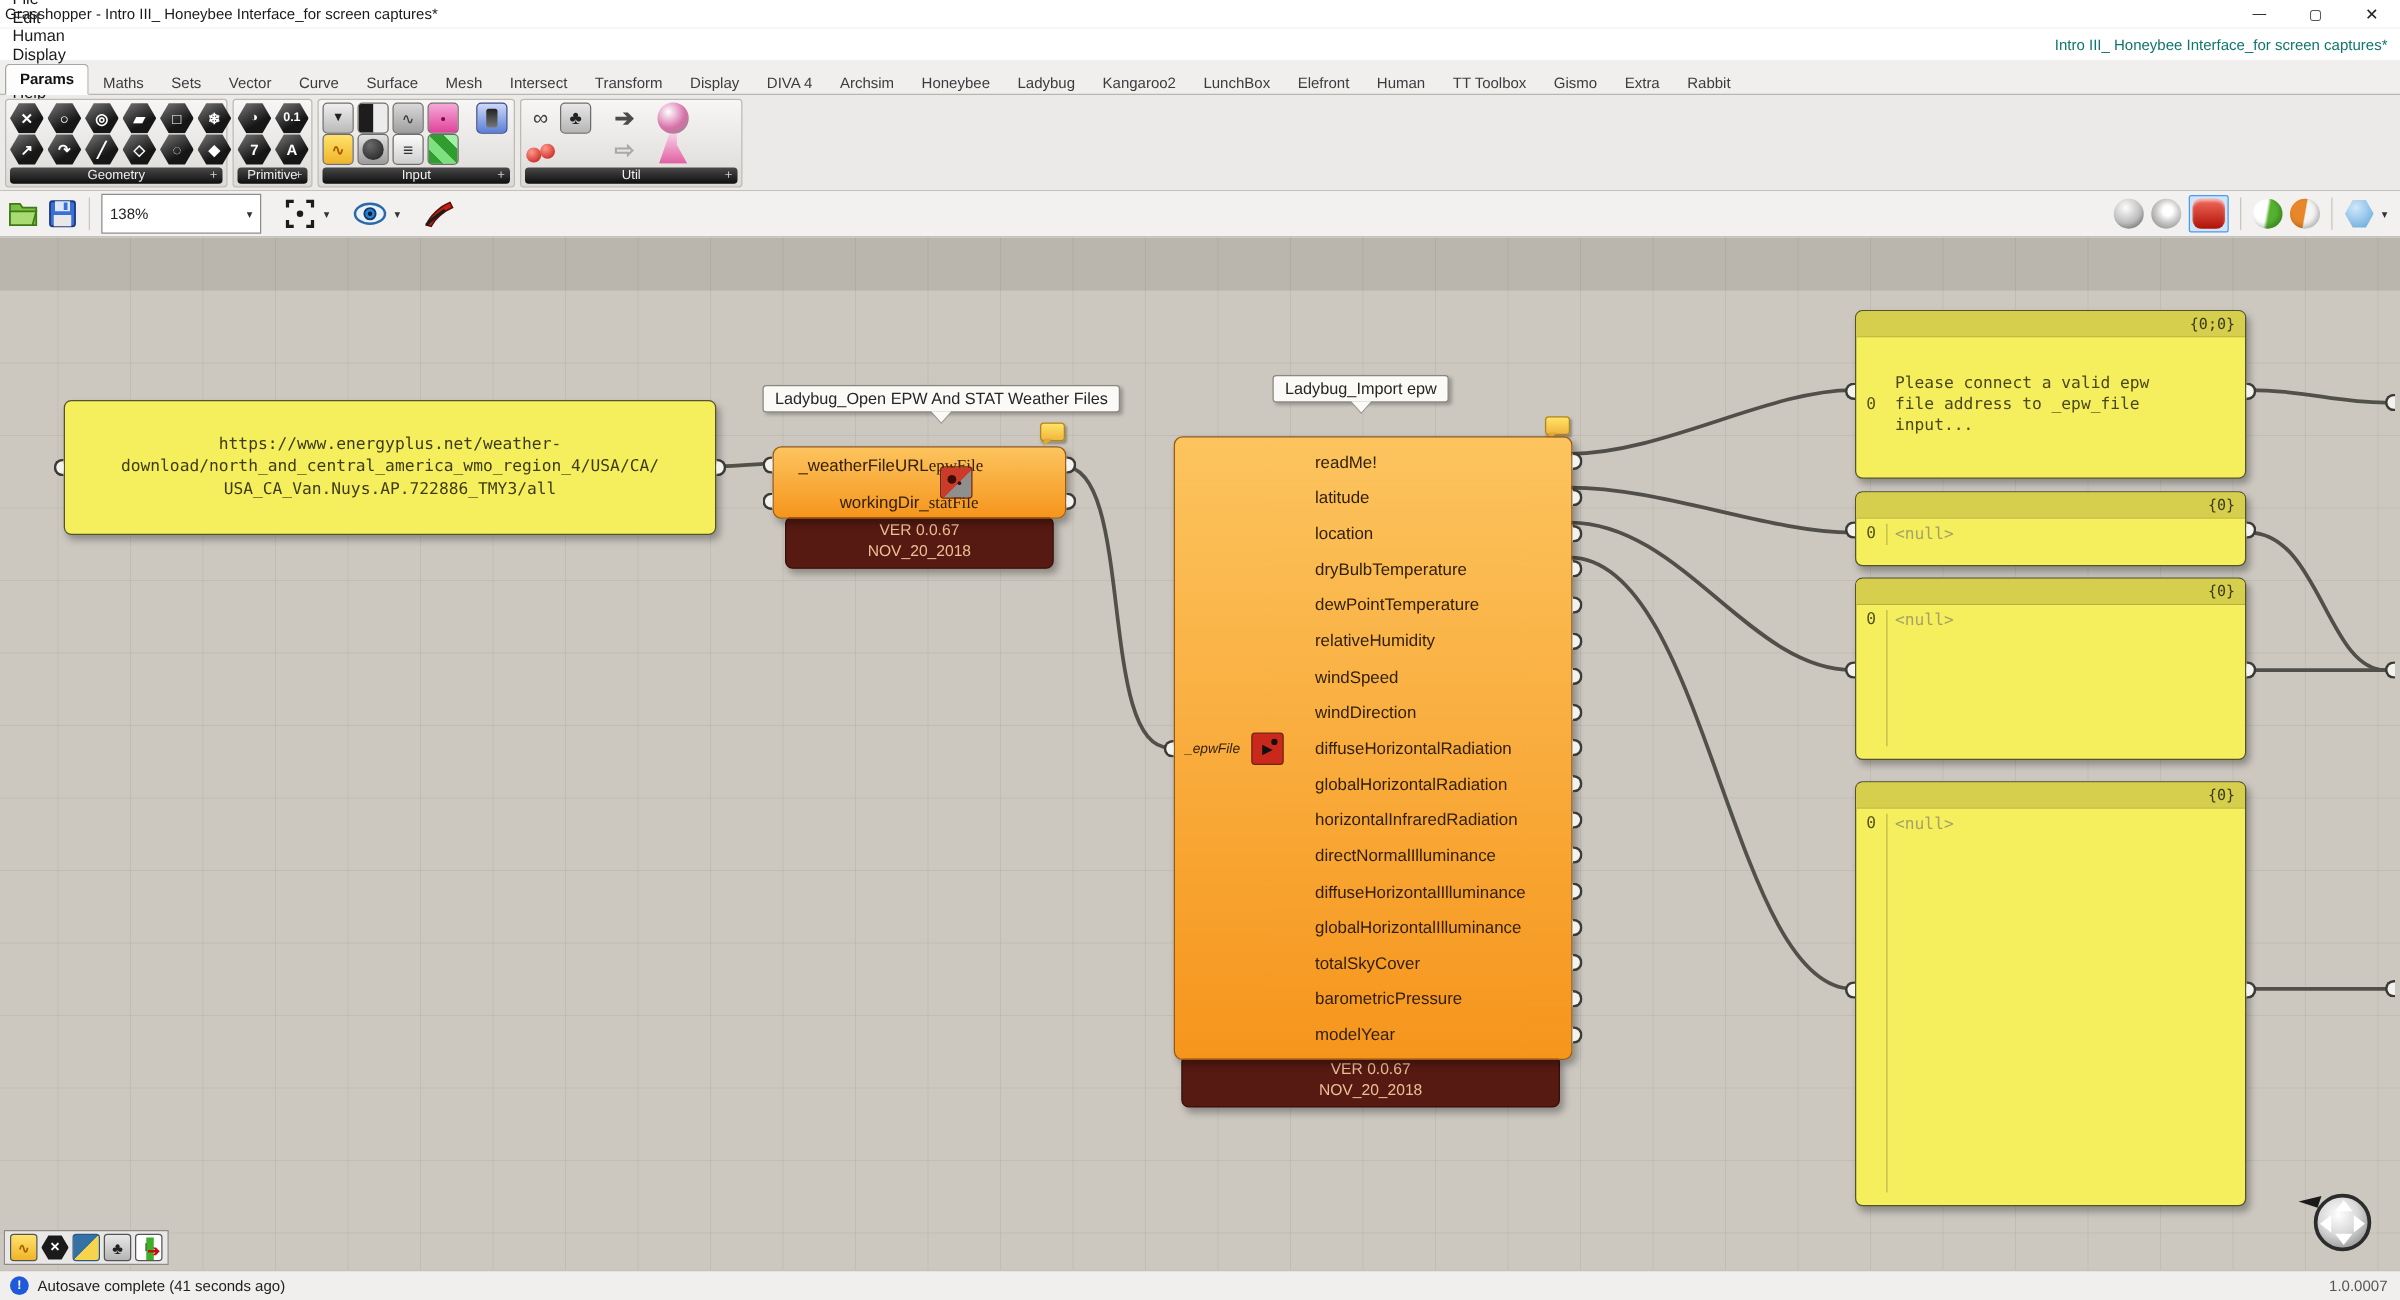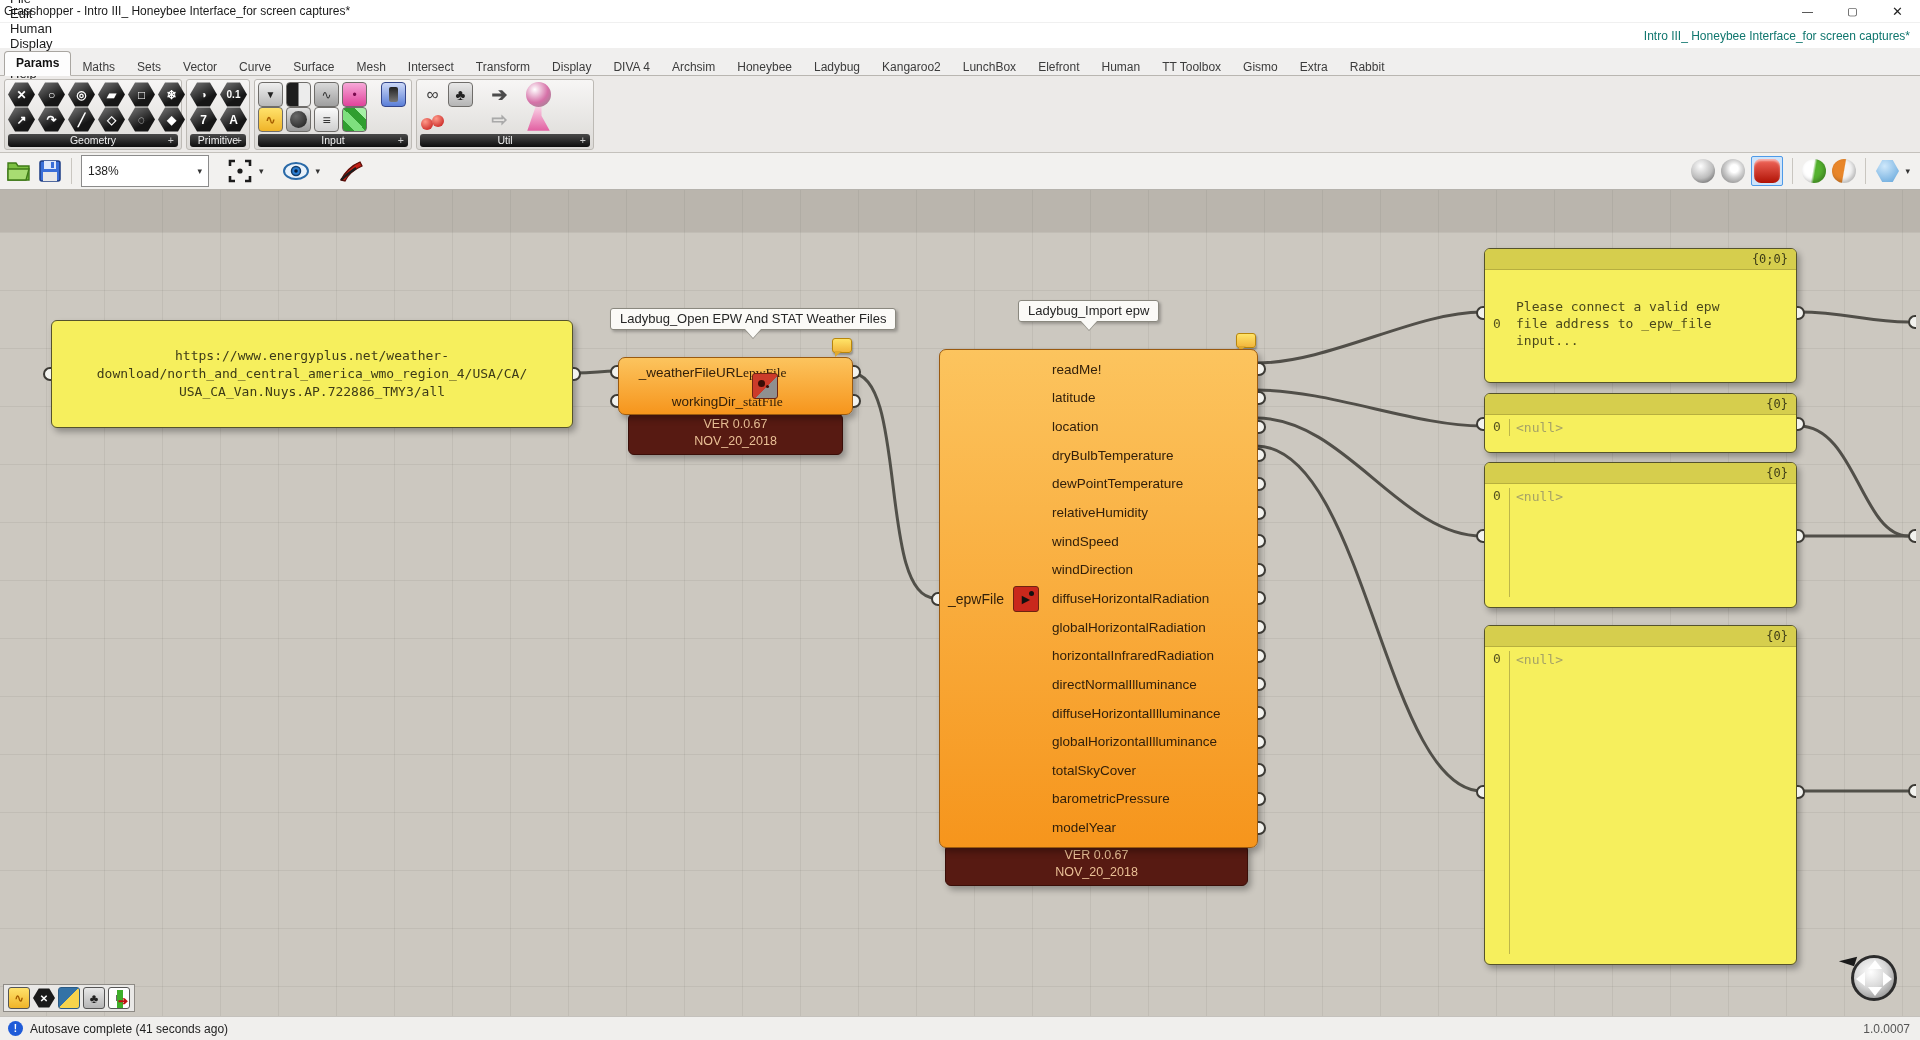--- a/index.html
+++ b/index.html
@@ -149,21 +149,21 @@
   .icon-epw { background:#c9281c; display:flex; align-items:center; justify-content:center;
     color:#111; font-size:14px; font-weight:bold; }
   .icon-epw::after { content:""; position:absolute; right:4px; top:4px; width:5px; height:5px;
     border-radius:50%; background:#111; box-shadow:none; left:auto; }
 
   .outrow { position:relative; flex:1; display:flex; align-items:center; padding-left:112px; }
   .outrow .olabel { font-size:13.5px; color:#33200a; }
 
   .inblock { position:absolute; left:8px; top:50%; transform:translateY(-50%);
     display:flex; align-items:center; gap:9px; }
-  .inblock .ilabel { font-size:14px; color:#33200a; }
+  .inblock .ilabel { font-size:11px; color:#33200a;font-style:italic; }
 
   
   .ttip { position:absolute; background:#fbfaf7; border:1px solid #8a887f; border-radius:3px;
     box-shadow:2px 2px 3px rgba(0,0,0,.25); font-size:13px; color:#262626; padding:2px 9px 3px 9px;
     white-space:nowrap; }
   .ttip .tarrow { position:absolute; bottom:-9px; width:0; height:0;
     border-left:8px solid transparent; border-right:8px solid transparent;
     border-top:9px solid #fbfaf7; filter:drop-shadow(0 1px 0 #8a887f); }
 
   .sticky { position:absolute; width:20px; height:15px; border-radius:3px;

